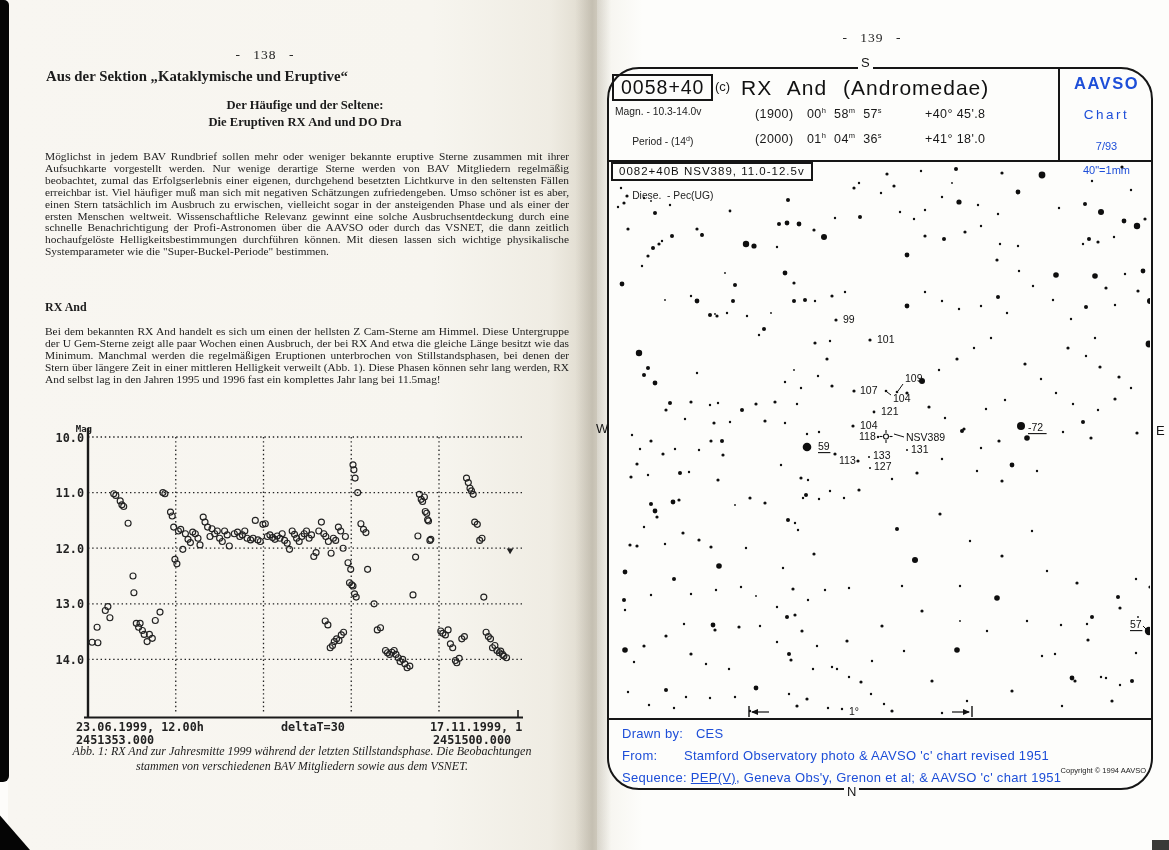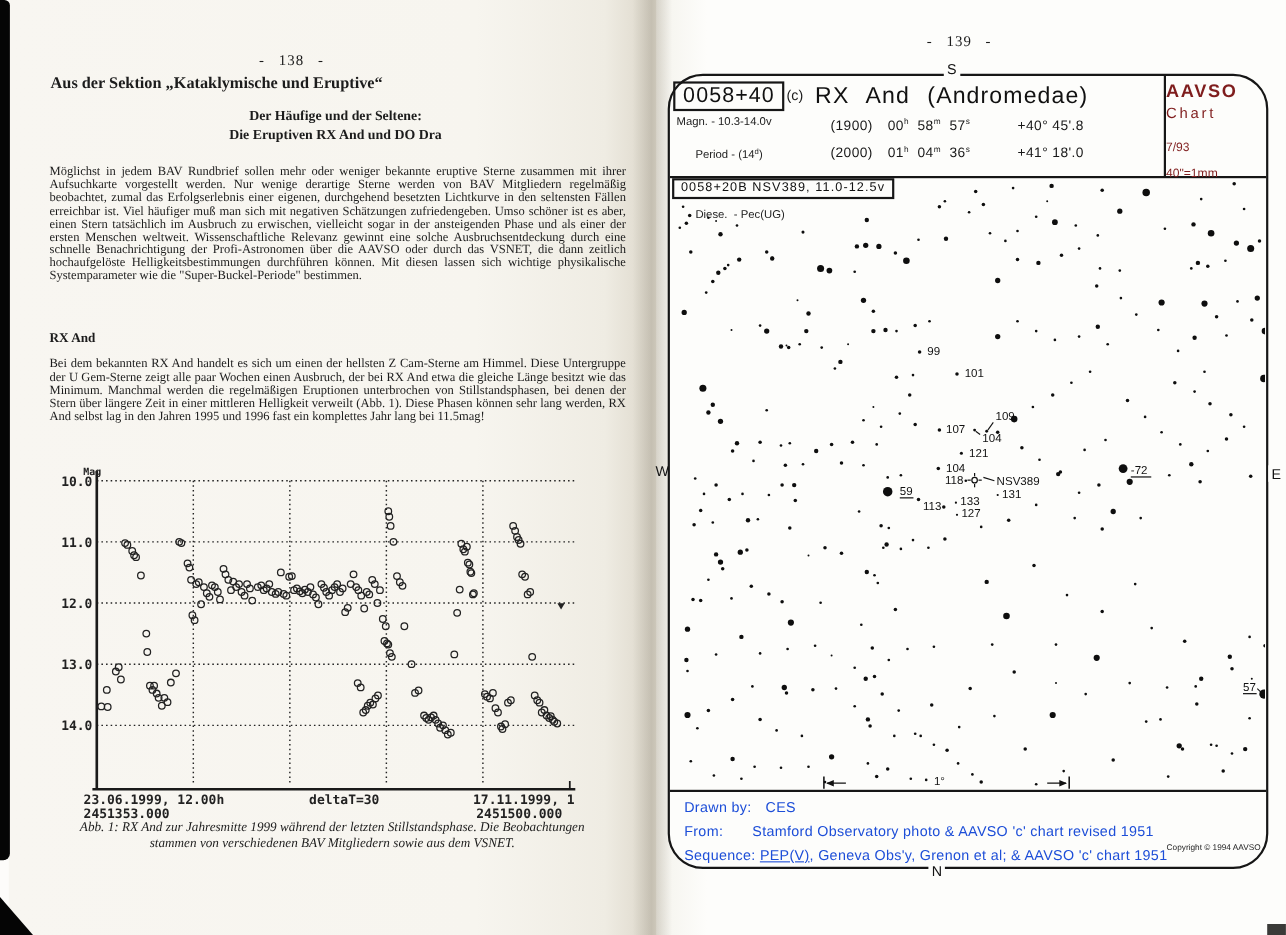--- a/index.html
+++ b/index.html
@@ -40,23 +40,23 @@
   .desig-box{position:absolute;left:3px;top:5px;border:2px solid #161616;padding:0 7px;
     font-size:19.5px;letter-spacing:1px;color:#111;}
   .chart-class{position:absolute;left:106px;top:10px;font-size:13px;}
   .star-name{position:absolute;left:132px;top:7px;font-size:21px;letter-spacing:1px;word-spacing:9px;color:#111;}
   .hdr-info{position:absolute;left:6px;top:36px;font-size:10.3px;line-height:13.5px;
     white-space:pre;color:#222;}
   .coord-row{position:absolute;font-size:12.5px;letter-spacing:.4px;color:#181818;}
   .coord-row .ep{display:inline-block;width:52px;}
   .coord-row .ra{display:inline-block;width:118px;}
   .coord-row sup{font-size:7.5px;}
-  .org-cell{position:absolute;left:451px;top:0;width:93px;text-align:left;color:#7f1d1d;}
+  .org-cell{position:absolute;left:451px;top:0;width:93px;text-align:center;color:#1d4ed8;}
   .org-name{margin-top:5px;font-size:16.5px;font-weight:600;letter-spacing:1.5px;}
-  .org-l2{font-size:13.5px;letter-spacing:2.5px;margin-top:2px;}
+  .org-l2{font-size:13.5px;letter-spacing:2.5px;margin-top:14px;}
   .org-num{font-size:11px;margin-top:18px;}
   .org-scale{font-size:11px;margin-top:12px;}
   .subvar-box{position:absolute;left:2px;top:93px;border:2px solid #161616;background:#fdfdfb;
     padding:1px 6px 2px 6px;font-size:11.5px;letter-spacing:1px;color:#111;}
   #starfield{position:absolute;left:0;top:92px;}
   .star-label{font:500 10.5px "Liberation Sans","DejaVu Sans",sans-serif;fill:#111;}
   
   .info-panel{position:absolute;left:0;top:649px;width:100%;height:69px;border-top:2px solid #161616;}
   .ip-row{position:absolute;font-size:13px;letter-spacing:.3px;color:#1d4ed8;}
   .ip-label{display:inline-block;}
@@ -324,21 +324,21 @@
     <div class="coord-row" style="left:146px;top:37px" id="coord-1900"><span class="ep">(1900)</span><span class="ra">00<sup>h</sup>&nbsp; 58<sup>m</sup>&nbsp; 57<sup>s</sup>&nbsp; </span><span class="dec">+40° 45'.8</span></div>
     <div class="coord-row" style="left:146px;top:62px" id="coord-2000"><span class="ep">(2000)</span><span class="ra">01<sup>h</sup>&nbsp; 04<sup>m</sup>&nbsp; 36<sup>s</sup>&nbsp; </span><span class="dec">+41° 18'.0</span></div>
 
     <div class="org-cell">
       <div class="org-name">AAVSO</div>
       <div class="org-l2">Chart</div>
       <div class="org-num">7/93</div>
       <div class="org-scale">40"=1mm</div>
     </div>
 
-    <div class="subvar-box">0058+20B NSV389, 11.0-12.5v</div>
+    <div class="subvar-box">0082+40B NSV389, 11.0-12.5v</div>
 
     <svg id="starfield" width="541" height="557" viewBox="607 160 541 557">
         <circle cx="619" cy="187" r="1.2" fill="#0e0e0e"></circle>
         <circle cx="625" cy="195" r="1.6" fill="#0e0e0e"></circle>
         <circle cx="616" cy="206" r="1.2" fill="#0e0e0e"></circle>
         <circle cx="653" cy="212" r="2" fill="#0e0e0e"></circle>
         <circle cx="668" cy="204" r="1.2" fill="#0e0e0e"></circle>
         <circle cx="728" cy="210" r="1.4" fill="#0e0e0e"></circle>
         <circle cx="700" cy="233" r="0.9" fill="#0e0e0e"></circle>
         <circle cx="786" cy="199" r="2" fill="#0e0e0e"></circle>

